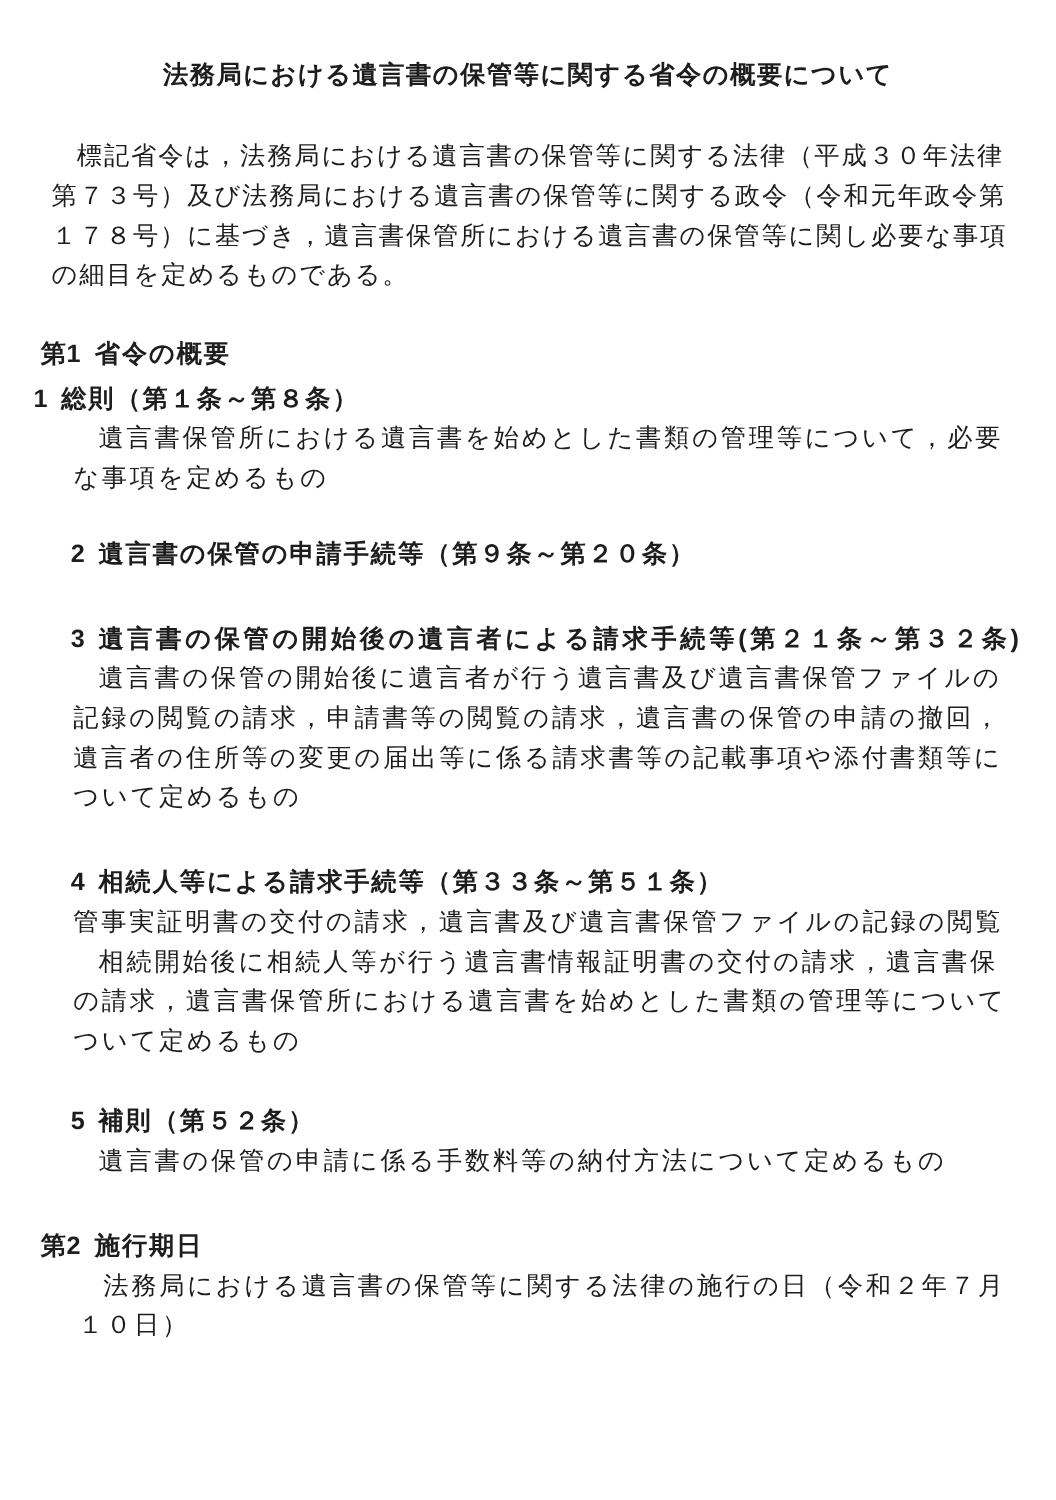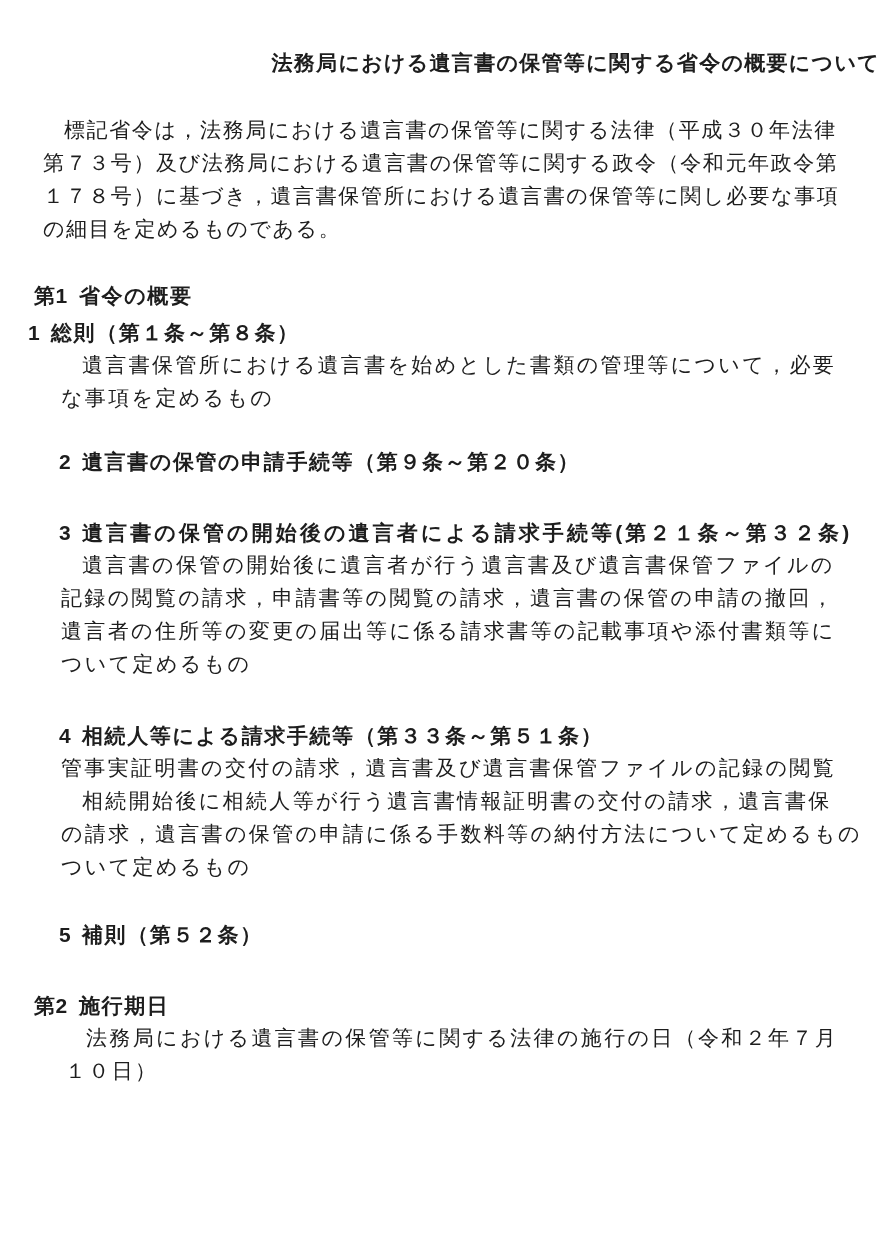--- a/index.html
+++ b/index.html
@@ -17,21 +17,21 @@
   .line {
     font-size: 21px;
     line-height: 33px;
     letter-spacing: 1.6px;
     white-space: nowrap;
   }
   .indent { text-indent: 21px; }
 
   
   .doc-title {
-    text-align: right;
+    text-align: center;
     font-family: "Liberation Sans", "DejaVu Sans", sans-serif;
     font-weight: bold;
     font-size: 21px;
     line-height: 33px;
     letter-spacing: 1.3px;
   }
 
   
   .intro { margin: 35px 0 0 43px; width: 794px; }
 
@@ -116,26 +116,29 @@
     <div class="line">遺言者の住所等の変更の届出等に係る請求書等の記載事項や添付書類等に</div>
     <div class="line">ついて定めるもの</div>
   </div>
 
   <div class="item-head mt-i4">
     <span class="item-num">4</span><span>相続人等による請求手続等（第３３条～第５１条）</span>
   </div>
   <div class="item-body">
     <div class="line">管事実証明書の交付の請求，遺言書及び遺言書保管ファイルの記録の閲覧</div>
     <div class="line indent">相続開始後に相続人等が行う遺言書情報証明書の交付の請求，遺言書保</div>
-    <div class="line">の請求，遺言書の保管の申請に係る手数料等の納付方法について定めるもの</div>
+    <div class="line">の請求，遺言書保管所における遺言書を始めとした書類の管理等について</div>
     <div class="line">ついて定めるもの</div>
   </div>
 
   <div class="item-head mt-i5">
     <span class="item-num">5</span><span>補則（第５２条）</span>
+  </div>
+  <div class="item-body">
+    <div class="line indent">遺言書の保管の申請に係る手数料等の納付方法について定めるもの</div>
   </div>
 
   <div class="sec-head mt-sec2">
     <span class="sec-num">第2</span><span>施行期日</span>
   </div>
   <div class="sec2-body">
     <div class="line indent">法務局における遺言書の保管等に関する法律の施行の日（令和２年７月</div>
     <div class="line">１０日）</div>
   </div>
 

